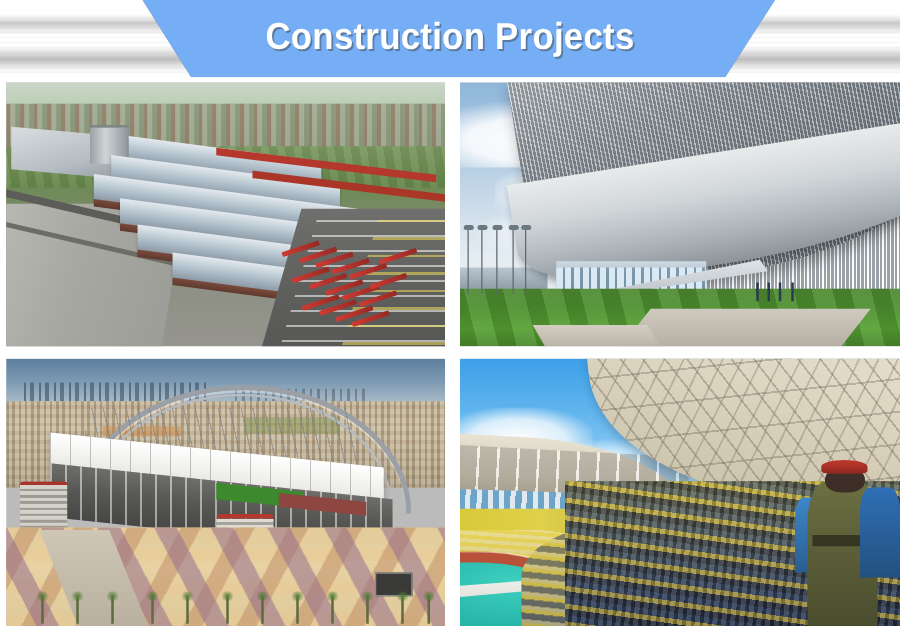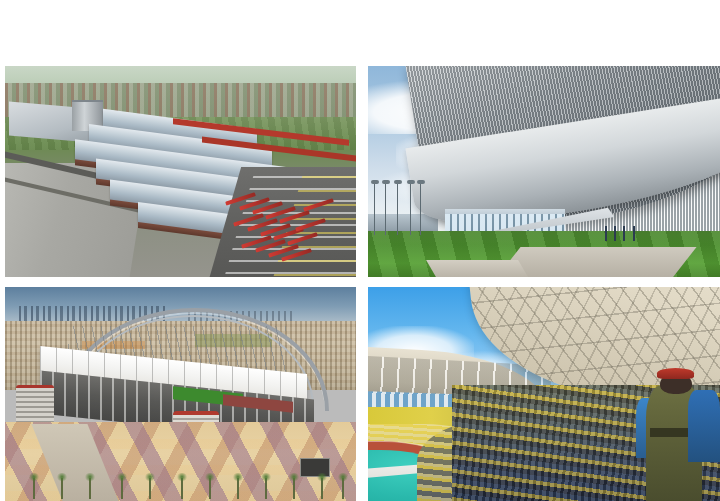--- a/index.html
+++ b/index.html
@@ -495,20 +495,27 @@
     right: 17%; top: 52%; width: 7%; height: 28%;
     background: linear-gradient(to bottom, #3c86c9, #2a5e90);
     border-radius: 28% 28% 0 0;
   }
 </style>
 </head>
 <body>
 
 <div id="page">
 
+  <div class="banner">
+    <div class="banner-bar"></div>
+    <div class="banner-bar-sheen"></div>
+    <div class="banner-plate-shadow"></div>
+    <div class="banner-plate"></div>
+    <div class="banner-title">Construction Projects</div>
+  </div>
 
   <div class="grid">
 
     <div class="cell c1" title="Aerial view of a large steel-structure industrial warehouse park with metal roofs, loading docks, red trucks parked in rows and an adjacent highway">
       <div class="scene">
         <div class="lyr i1-sky"></div>
         <div class="lyr i1-town"></div>
         <div class="lyr i1-field"></div>
         <div class="lyr i1-fieldstripe"></div>
         <div class="lyr i1-ground"></div>

